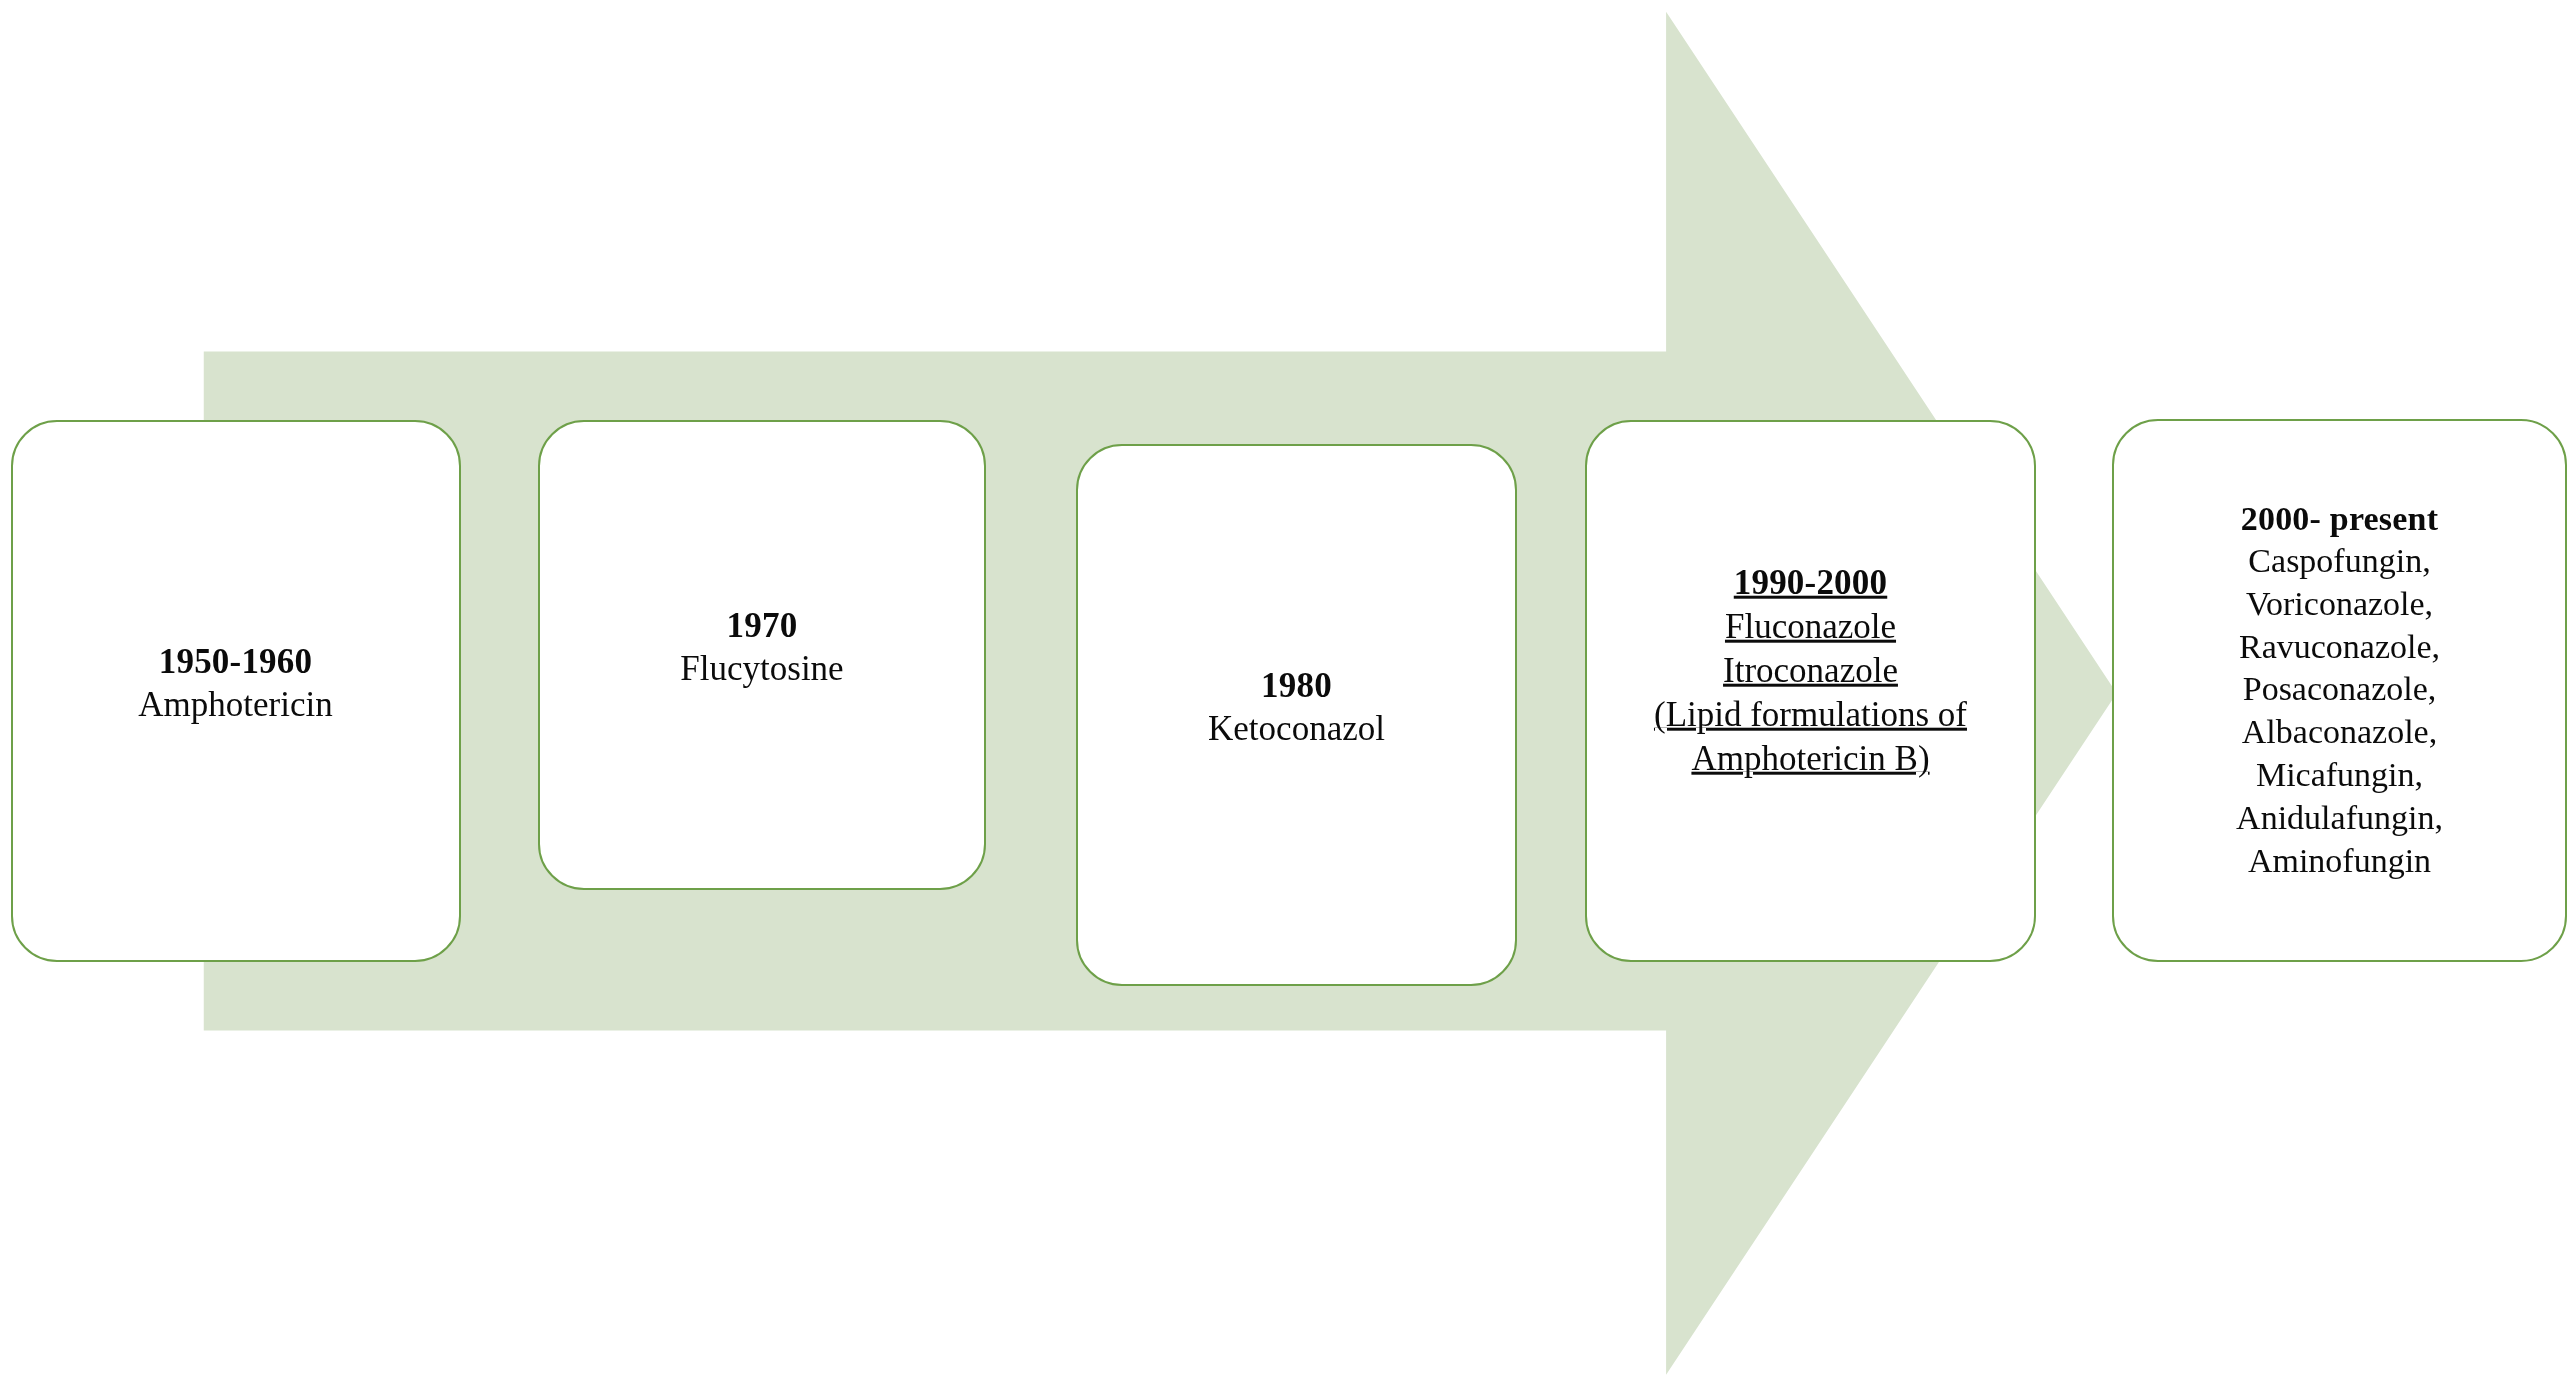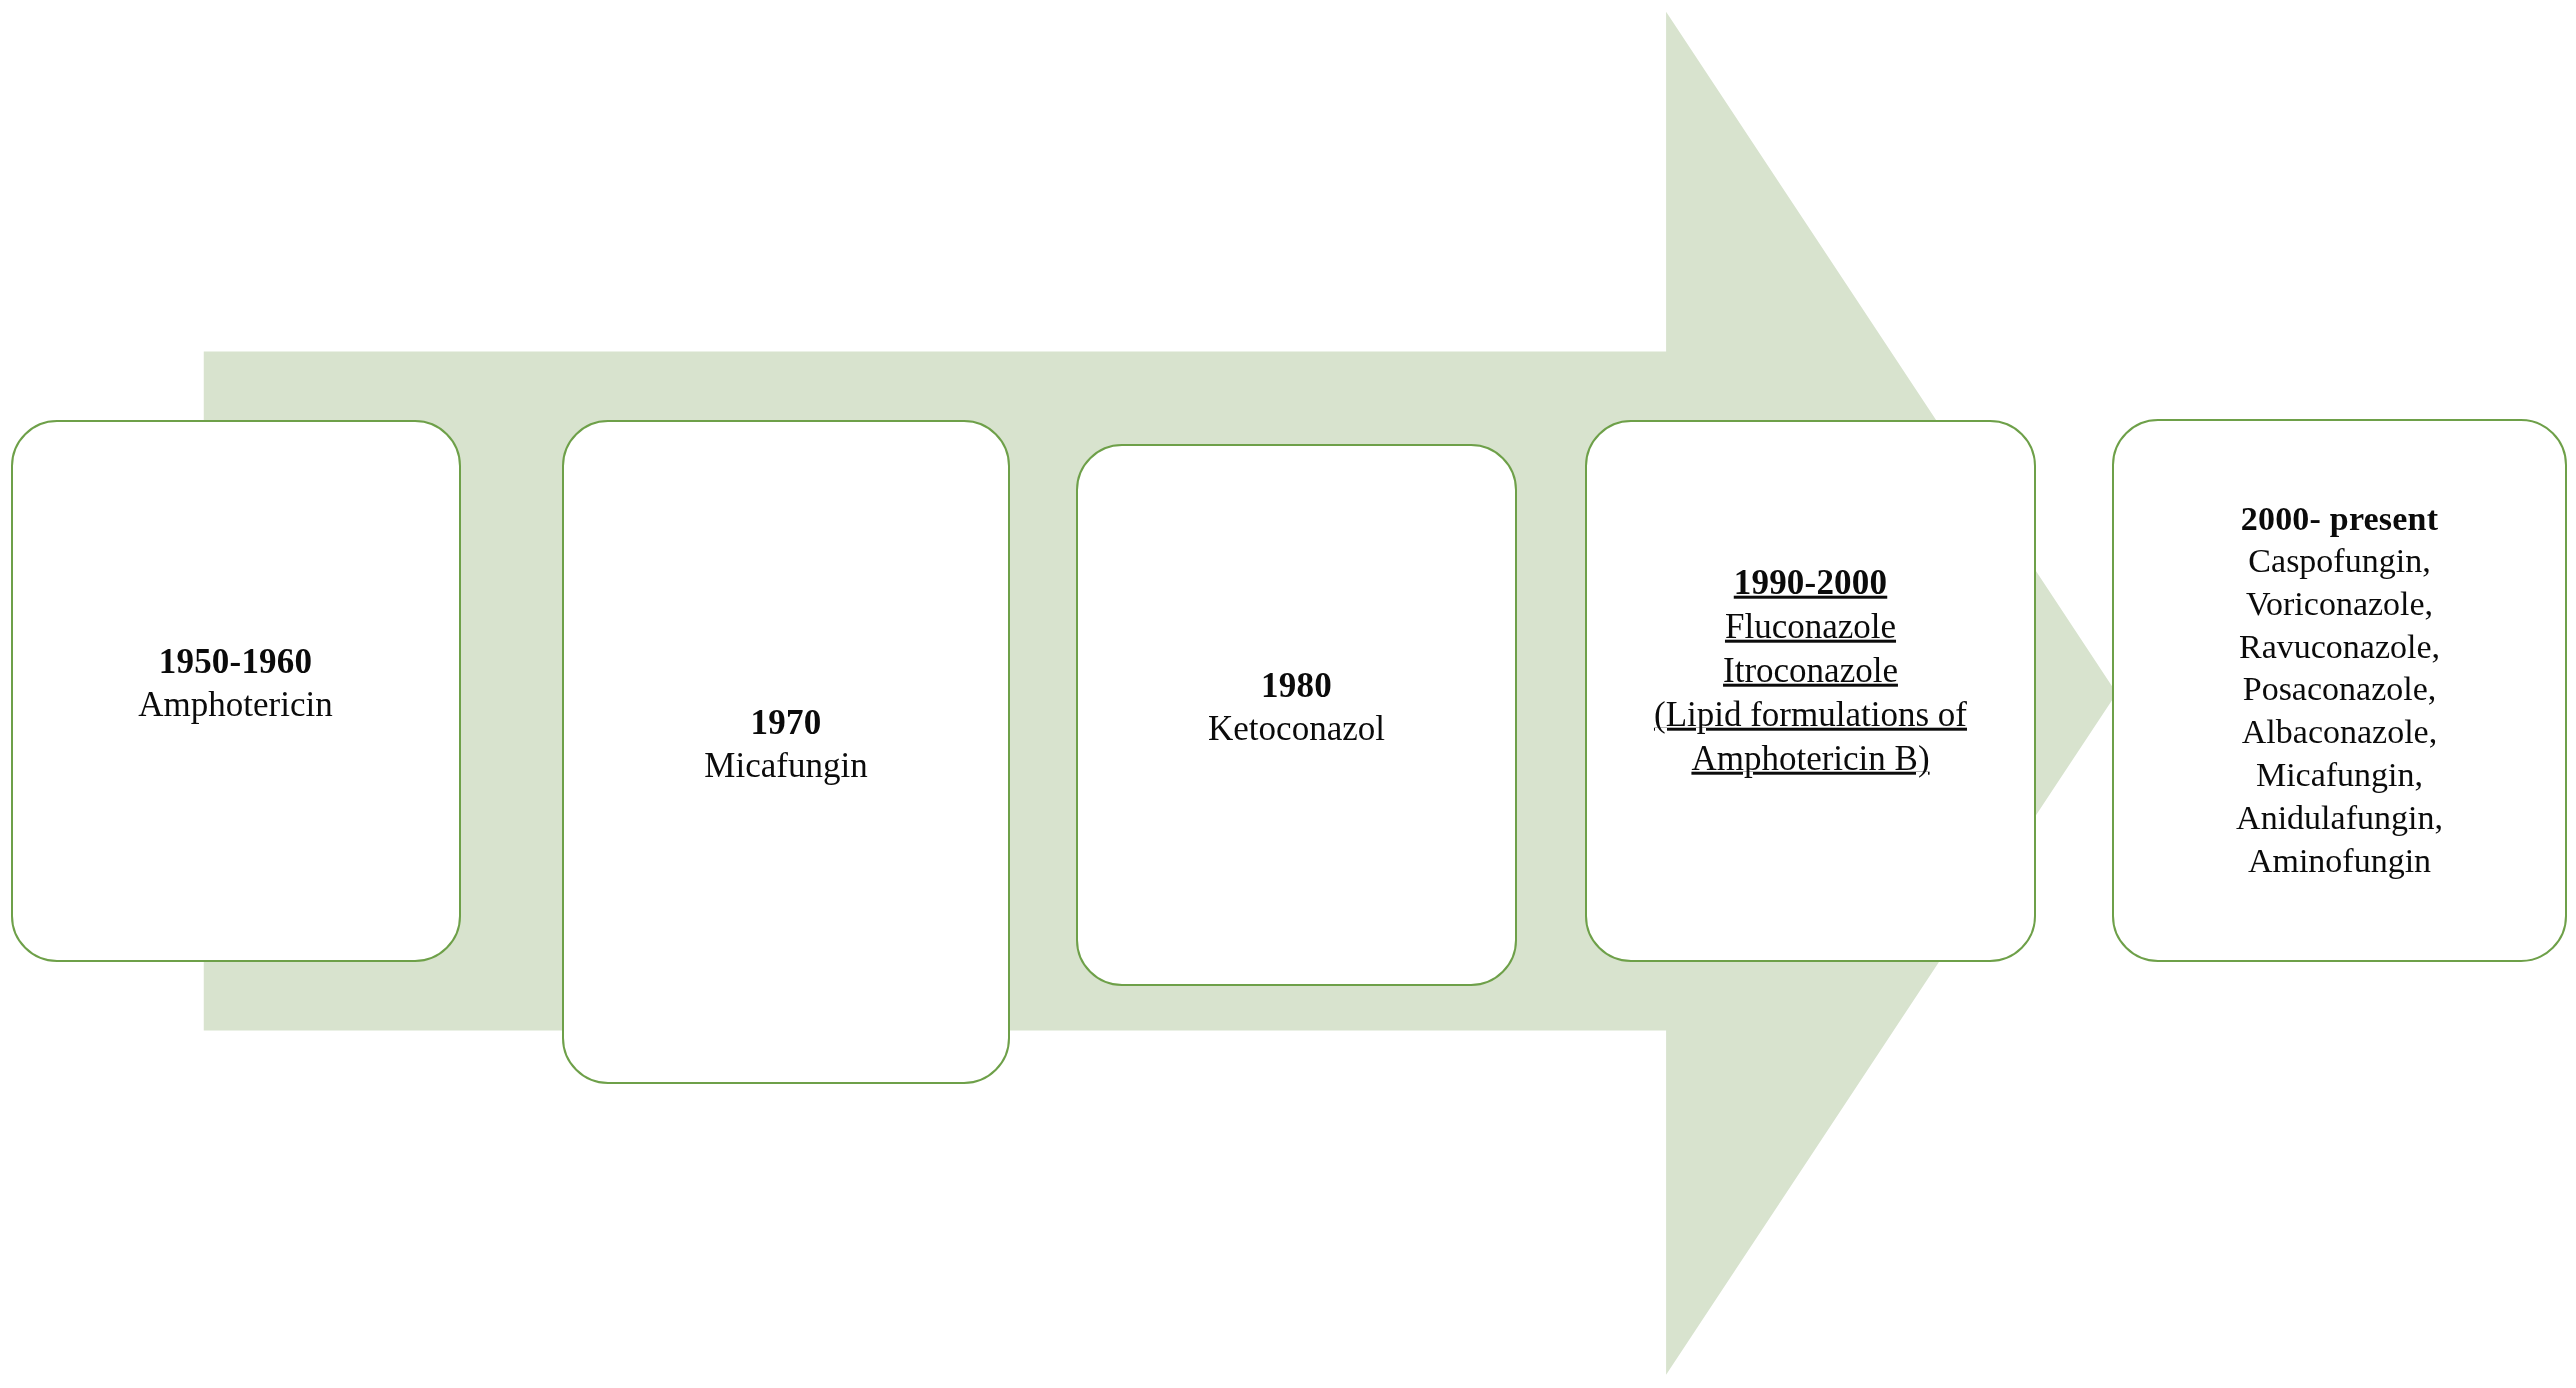--- a/index.html
+++ b/index.html
@@ -55,21 +55,21 @@
   }
   .box-drug-line {
     display: block;
     white-space: nowrap;
   }
   .box-drug-line.wrap {
     white-space: normal;
   }
   
   #box-1 { left: 10.5px;   top: 420px; width: 450px; height: 542px; }
-  #box-2 { left: 538px;  top: 420px; width: 448px; height: 664px; margin-left: 24px; }
+  #box-2 { left: 538px;  top: 420px; width: 448px; height: 470px; }
   #box-3 { left: 1076px; top: 444px; width: 441px; height: 542px; }
   #box-4 { left: 1585px; top: 420px; width: 451px; height: 542px; }
   #box-5 { left: 2112px; top: 419px; width: 455px; height: 543px; }
 
   
   #box-1 .box-inner,
   #box-2 .box-inner,
   #box-3 .box-inner {
     transform: translateY(-7px);
   }
@@ -98,21 +98,21 @@
       <div class="box-drug-list">
         <span class="box-drug-line">Amphotericin</span>
       </div>
     </div>
   </div>
 
   <div class="timeline-box" id="box-2" style="border-color: rgb(110, 160, 73); background: rgb(255, 255, 255); color: rgb(11, 11, 11);">
     <div class="box-inner">
       <div class="box-era">1970</div>
       <div class="box-drug-list">
-        <span class="box-drug-line">Micafungin</span>
+        <span class="box-drug-line">Flucytosine</span>
       </div>
     </div>
   </div>
 
   <div class="timeline-box" id="box-3" style="border-color: rgb(110, 160, 73); background: rgb(255, 255, 255); color: rgb(11, 11, 11);">
     <div class="box-inner">
       <div class="box-era">1980</div>
       <div class="box-drug-list">
         <span class="box-drug-line">Ketoconazol</span>
       </div>

